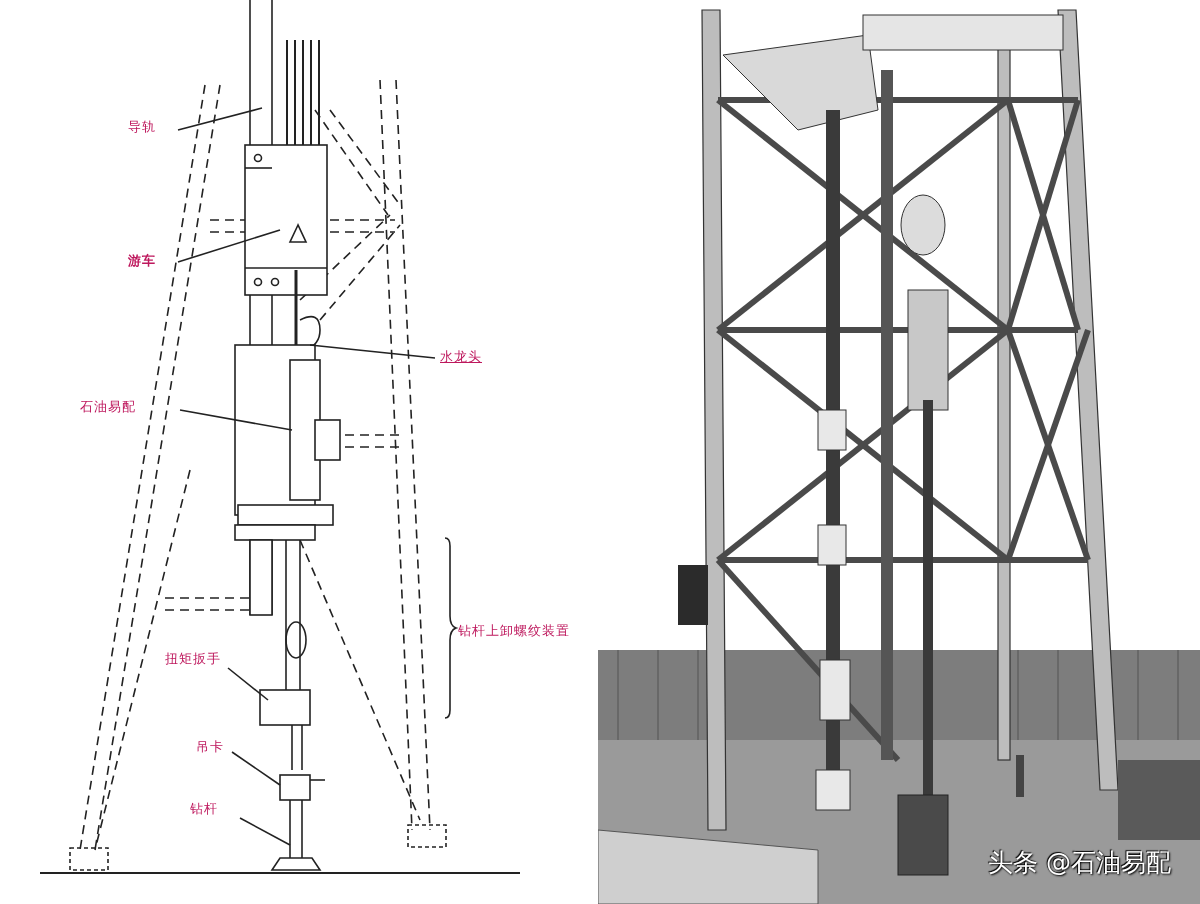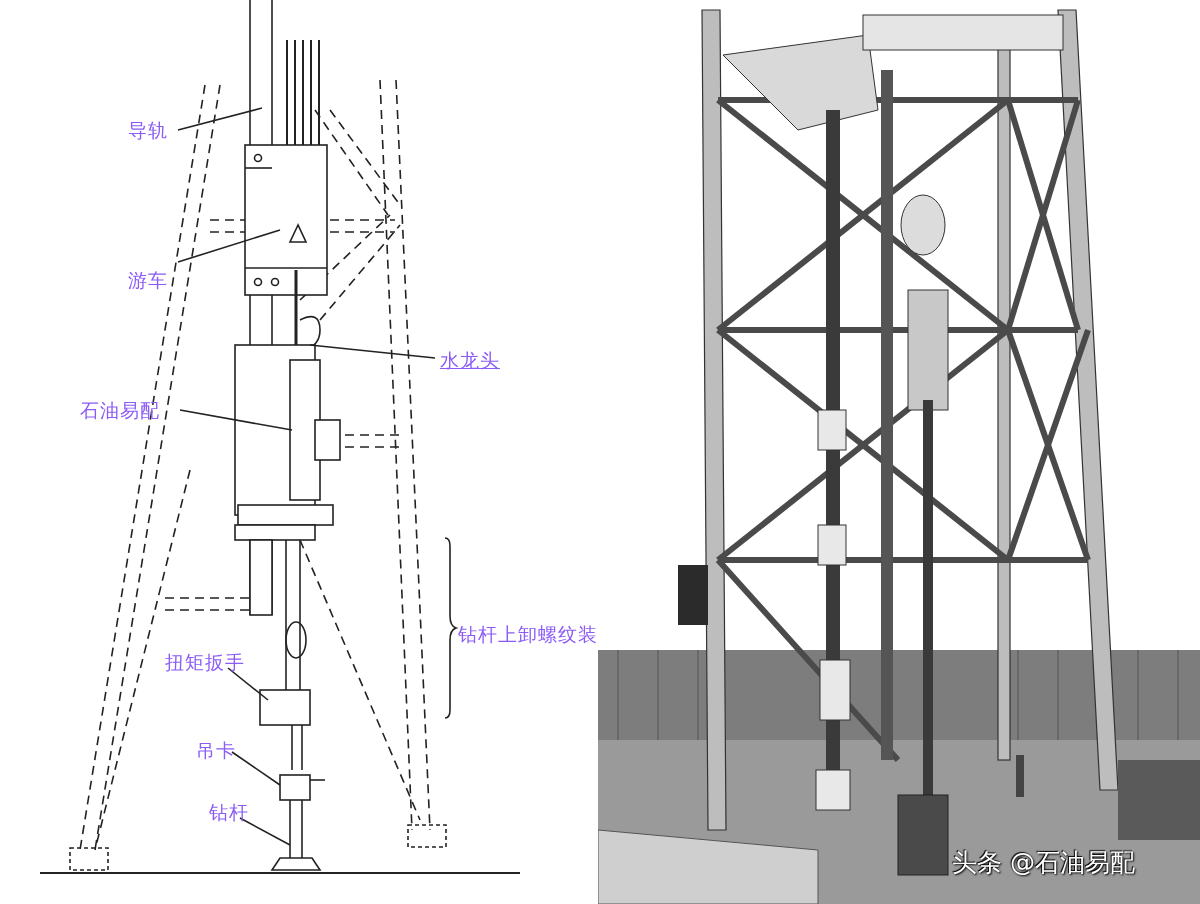--- a/index.html
+++ b/index.html
@@ -1,20 +1,20 @@
 <!DOCTYPE html>
 <html><head>
 <meta charset="utf-8">
 <style>
   html,body{margin:0;padding:0;background:#ffffff;}
   body{width:1200px;height:904px;position:relative;overflow:hidden;font-family:"DejaVu Sans",sans-serif;}
   #diagram{position:absolute;left:0;top:0;width:600px;height:904px;}
   #render{position:absolute;left:598px;top:0;width:602px;height:904px;}
-  .lbl{position:absolute;font-size:19px;color:#8b5cf6;font-family:"DejaVu Sans",sans-serif;white-space:nowrap;letter-spacing:1px;}
-  .wm{position:absolute;left:952px;top:846px;font-size:25px;color:#ffffff;font-family:"DejaVu Sans",sans-serif;text-shadow:1px 1px 2px #000,-1px -1px 1px #000;white-space:nowrap;text-align:center;}
+  .lbl{position:absolute;font-size:13px;color:#be185d;font-family:"DejaVu Sans",sans-serif;white-space:nowrap;letter-spacing:1px;}
+  .wm{position:absolute;left:988px;top:846px;font-size:25px;color:#ffffff;font-family:"DejaVu Sans",sans-serif;text-shadow:1px 1px 2px #000,-1px -1px 1px #000;white-space:nowrap;text-align:center;}
 </style>
 </head>
 <body>
 
 <svg id="diagram" viewBox="0 0 600 904" xmlns="http://www.w3.org/2000/svg">
   <g stroke="#222" fill="none" stroke-width="1.6">
 
     <line x1="40" y1="873" x2="520" y2="873" stroke-width="2"></line>
 
     <g stroke-dasharray="9,6" stroke-width="1.6">
@@ -87,27 +87,27 @@
     <line x1="178" y1="262" x2="280" y2="230"></line>
     <line x1="435" y1="358" x2="310" y2="345"></line>
     <line x1="180" y1="410" x2="292" y2="430"></line>
     <line x1="228" y1="668" x2="268" y2="700"></line>
     <line x1="232" y1="752" x2="280" y2="785"></line>
     <line x1="240" y1="818" x2="290" y2="845"></line>
   </g>
 </svg>
 
 <div class="lbl" style="left:128px;top:118px;">导轨</div>
-<div class="lbl" style="left:128px;top:268px;">游车</div>
+<div class="lbl" style="left:128px;top:252px;font-weight:bold;">游车</div>
 <div class="lbl" style="left:440px;top:348px;text-decoration:underline;">水龙头</div>
 <div class="lbl" style="left:80px;top:398px;">石油易配</div>
 <div class="lbl" style="left:458px;top:622px;">钻杆上卸螺纹装置</div>
 <div class="lbl" style="left:165px;top:650px;">扭矩扳手</div>
 <div class="lbl" style="left:196px;top:738px;">吊卡</div>
-<div class="lbl" style="left:190px;top:800px;margin-left:19px;">钻杆</div>
+<div class="lbl" style="left:190px;top:800px;">钻杆</div>
 
 <svg id="render" viewBox="0 0 602 904" xmlns="http://www.w3.org/2000/svg">
   <rect x="0" y="0" width="602" height="904" fill="#ffffff"></rect>
 
   <polygon points="0,690 602,660 602,904 0,904" fill="#9a9a9a"></polygon>
   <rect x="0" y="650" width="602" height="90" fill="#7d7d7d"></rect>
   <g stroke="#555" stroke-width="1">
     <line x1="20" y1="650" x2="20" y2="740"></line>
       <line x1="60" y1="650" x2="60" y2="740"></line>
     <line x1="100" y1="650" x2="100" y2="740"></line>

